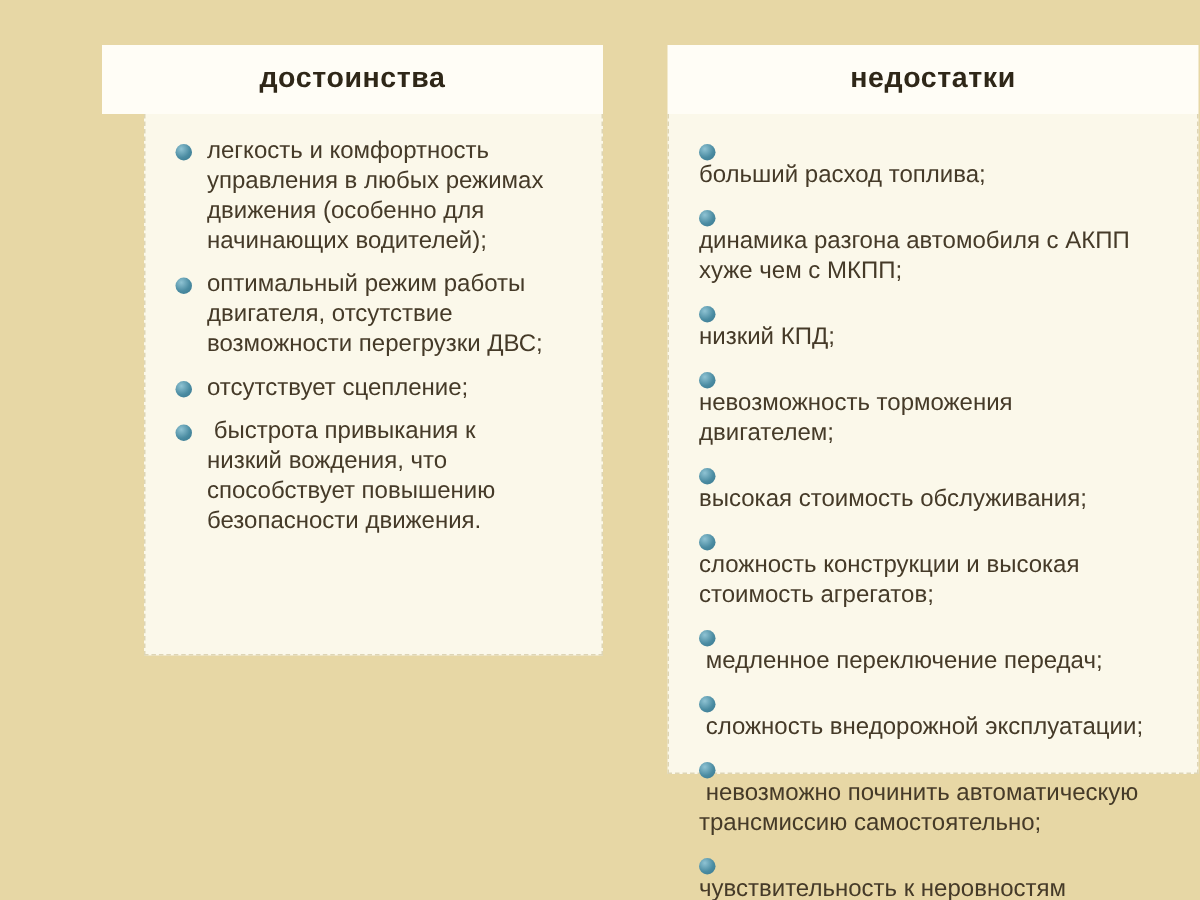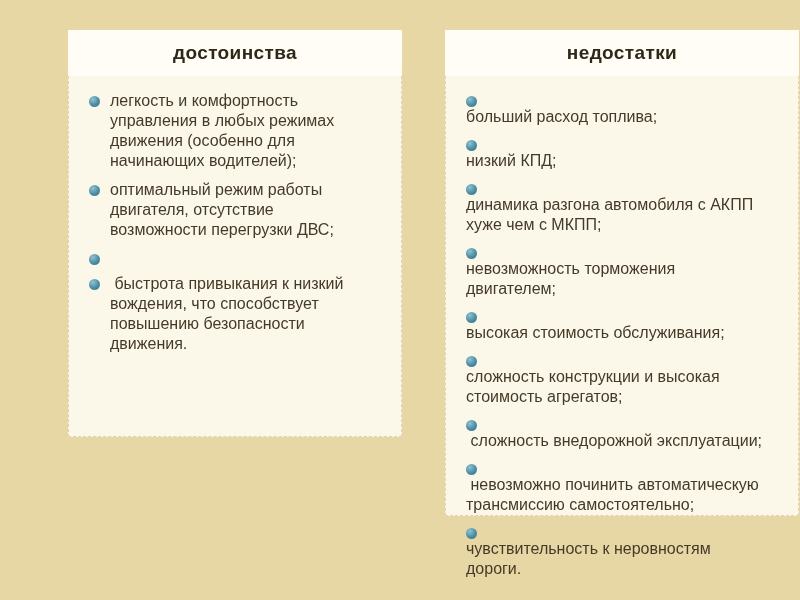--- a/index.html
+++ b/index.html
@@ -30,21 +30,21 @@
     font-weight: bold;
     color: var(--title-text, #2f2718);
     letter-spacing: 0.4px;
   }
   .panel-body {
     background: var(--box-fill, #fbf8ea);
     border: 1px dashed var(--box-border, #ded5b5);
     border-top: none;
     padding: 15px 30px 12px 20px;
   }
-  .panel-left  .panel-body { height: 361px; }
+  .panel-left  .panel-body { height: 361px; margin-left: 28px; }
   .panel-right .panel-body { height: 440px; }
   .bullet-list { list-style: none; }
   .list-item { display: flex; margin-bottom: 9px; }
   .panel-right .list-item { margin-bottom: 8px; flex-direction: column; }
   .bullet {
     flex: none;
     width: 11px;
     height: 11px;
     border-radius: 50%;
     margin: 5px 10px 0 0;
@@ -77,20 +77,21 @@
   </li>
 
   <li class="list-item">
     <span class="bullet"></span>
     <span class="item-text">оптимальный режим работы двигателя, отсутствие возможности перегрузки ДВС;</span>
   </li>
 
 
   <li class="list-item">
     <span class="bullet"></span>
+    <span class="item-text">отсутствует сцепление;</span>
   </li>
 
   <li class="list-item">
     <span class="bullet"></span>
     <span class="item-text"> быстрота привыкания к низкий вождения, что способствует повышению безопасности движения.</span>
   </li>
 </ul>
     </div>
   </section>
 
@@ -100,44 +101,48 @@
     </header>
     <div class="panel-body">
       <ul class="bullet-list">
   <li class="list-item">
     <span class="bullet"></span>
     <span class="item-text">больший расход топлива;</span>
   </li>
 
   <li class="list-item">
     <span class="bullet"></span>
-    <span class="item-text">низкий КПД;</span>
+    <span class="item-text">динамика разгона автомобиля с АКПП хуже чем с МКПП;</span>
   </li>
 
   <li class="list-item">
     <span class="bullet"></span>
-    <span class="item-text">динамика разгона автомобиля с АКПП хуже чем с МКПП;</span>
+    <span class="item-text">низкий КПД;</span>
   </li>
 
 
   <li class="list-item">
     <span class="bullet"></span>
     <span class="item-text">невозможность торможения двигателем;</span>
   </li>
 
   <li class="list-item">
     <span class="bullet"></span>
     <span class="item-text">высокая стоимость обслуживания;</span>
   </li>
 
   <li class="list-item">
     <span class="bullet"></span>
     <span class="item-text">сложность конструкции и высокая стоимость агрегатов;</span>
   </li>
 
+  <li class="list-item">
+    <span class="bullet"></span>
+    <span class="item-text"> медленное переключение передач;</span>
+  </li>
 
   <li class="list-item">
     <span class="bullet"></span>
     <span class="item-text"> сложность внедорожной эксплуатации;</span>
   </li>
 
   <li class="list-item">
     <span class="bullet"></span>
     <span class="item-text"> невозможно починить автоматическую трансмиссию самостоятельно;</span>
   </li>

